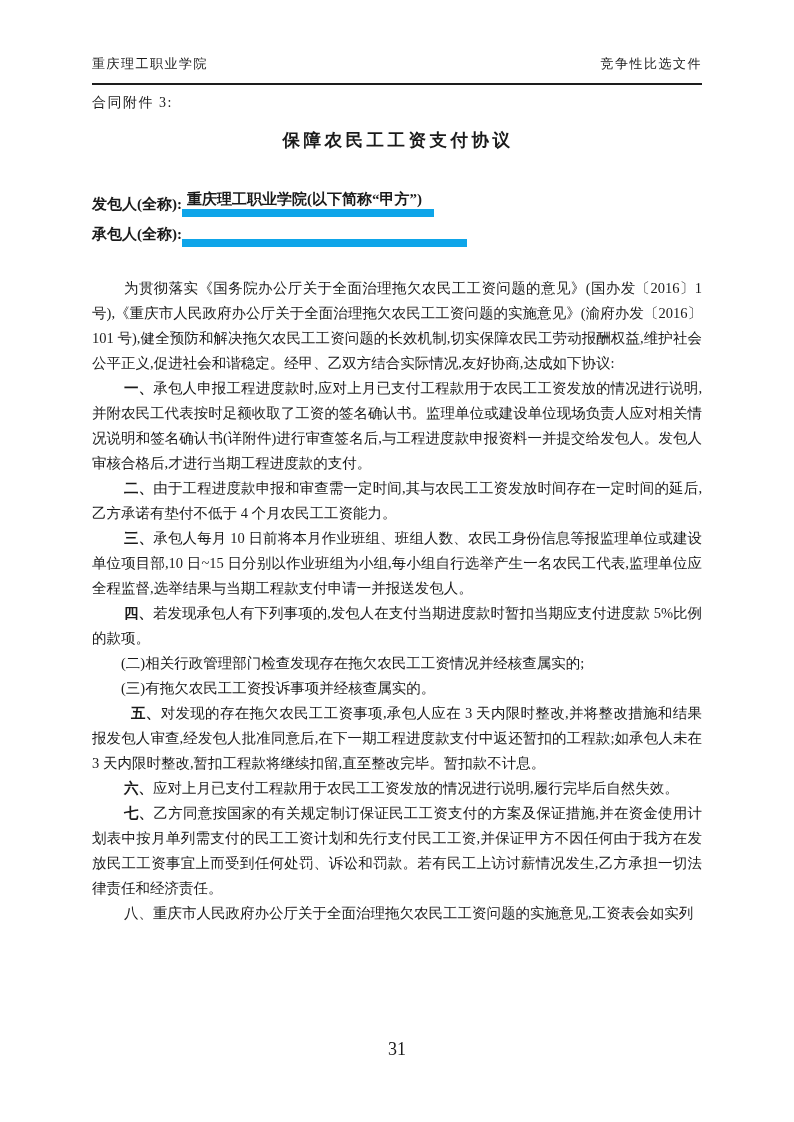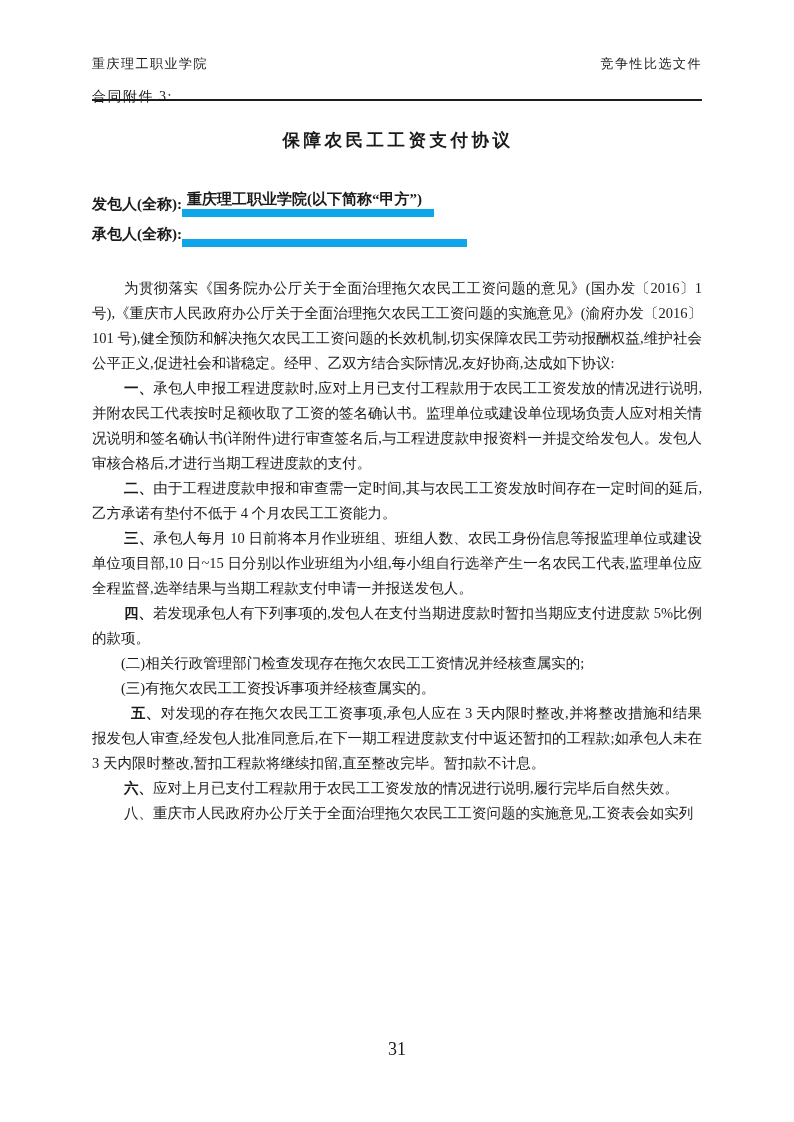--- a/index.html
+++ b/index.html
@@ -8,28 +8,28 @@
     width:794px;height:1122px;
     background:#ffffff;
     margin:0 auto;
     font-family:"Liberation Serif","DejaVu Serif",serif;
     color:#1a1a1a;
     overflow:hidden;
   }
   
   .header{
     position:absolute;top:0;left:92px;right:92px;
-    padding-top:56px;padding-bottom:28px;
+    padding-top:56px;padding-bottom:12px;
     border-bottom:2px solid #1d1d1d;
     display:flex;justify-content:space-between;align-items:flex-end;
     font-size:13px;line-height:15px;letter-spacing:1.5px;
   }
   
   .attach{
-    position:absolute;top:88px;left:92px;
+    position:absolute;top:94px;left:92px;
     font-size:14px;letter-spacing:1.5px;
   }
   
   .title{
     position:absolute;top:120px;left:2px;right:0;
     margin:8px;text-align:center;
     font-size:17.5px;font-weight:bold;letter-spacing:3.5px;
   }
   
   .parties{
@@ -90,18 +90,19 @@
   <div class="body">
     <p><span class="lead"></span><span>为贯彻落实《国务院办公厅关于全面治理拖欠农民工工资问题的意见》(国办发〔2016〕1 号),《重庆市人民政府办公厅关于全面治理拖欠农民工工资问题的实施意见》(渝府办发〔2016〕101 号),健全预防和解决拖欠农民工工资问题的长效机制,切实保障农民工劳动报酬权益,维护社会公平正义,促进社会和谐稳定。经甲、乙双方结合实际情况,友好协商,达成如下协议:</span></p>
     <p><span class="lead">一、</span><span>承包人申报工程进度款时,应对上月已支付工程款用于农民工工资发放的情况进行说明,并附农民工代表按时足额收取了工资的签名确认书。监理单位或建设单位现场负责人应对相关情况说明和签名确认书(详附件)进行审查签名后,与工程进度款申报资料一并提交给发包人。发包人审核合格后,才进行当期工程进度款的支付。</span></p>
     <p><span class="lead">二、</span><span>由于工程进度款申报和审查需一定时间,其与农民工工资发放时间存在一定时间的延后,乙方承诺有垫付不低于 4 个月农民工工资能力。</span></p>
     <p><span class="lead">三、</span><span>承包人每月 10 日前将本月作业班组、班组人数、农民工身份信息等报监理单位或建设单位项目部,10 日~15 日分别以作业班组为小组,每小组自行选举产生一名农民工代表,监理单位应全程监督,选举结果与当期工程款支付申请一并报送发包人。</span></p>
     <p><span class="lead">四、</span><span>若发现承包人有下列事项的,发包人在支付当期进度款时暂扣当期应支付进度款 5%比例的款项。</span></p>
     <p class="sub"><span class="lead"></span><span>(二)相关行政管理部门检查发现存在拖欠农民工工资情况并经核查属实的;</span></p>
     <p class="sub"><span class="lead"></span><span>(三)有拖欠农民工工资投诉事项并经核查属实的。</span></p>
     <p class="five"><span class="lead">五、</span><span>对发现的存在拖欠农民工工资事项,承包人应在 3 天内限时整改,并将整改措施和结果报发包人审查,经发包人批准同意后,在下一期工程进度款支付中返还暂扣的工程款;如承包人未在 3 天内限时整改,暂扣工程款将继续扣留,直至整改完毕。暂扣款不计息。</span></p>
     <p><span class="lead">六、</span><span>应对上月已支付工程款用于农民工工资发放的情况进行说明,履行完毕后自然失效。</span></p>
+    <p><span class="lead">七、</span><span>乙方同意按国家的有关规定制订保证民工工资支付的方案及保证措施,并在资金使用计划表中按月单列需支付的民工工资计划和先行支付民工工资,并保证甲方不因任何由于我方在发放民工工资事宜上而受到任何处罚、诉讼和罚款。若有民工上访讨薪情况发生,乙方承担一切法律责任和经济责任。</span></p>
     <p><span class="lead"></span><span>八、重庆市人民政府办公厅关于全面治理拖欠农民工工资问题的实施意见,工资表会如实列</span></p>
   </div>
 
   <div class="pageno">31</div>
 
 </div>
 
 </body></html>

